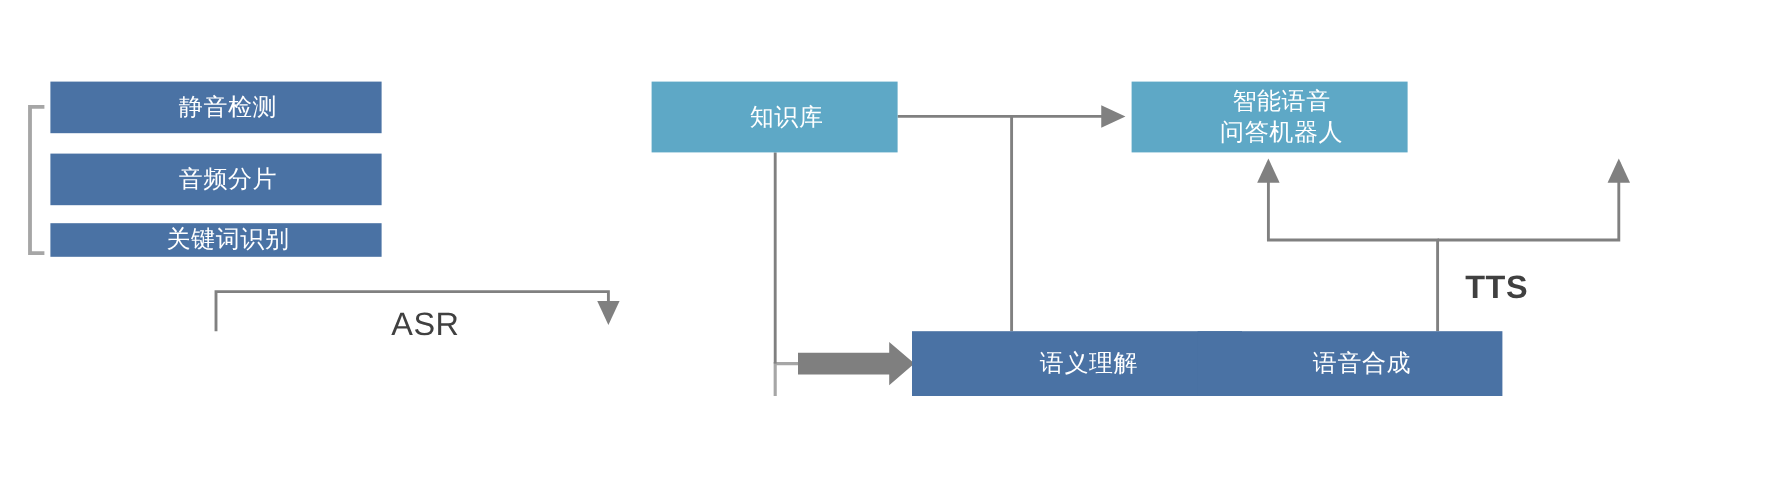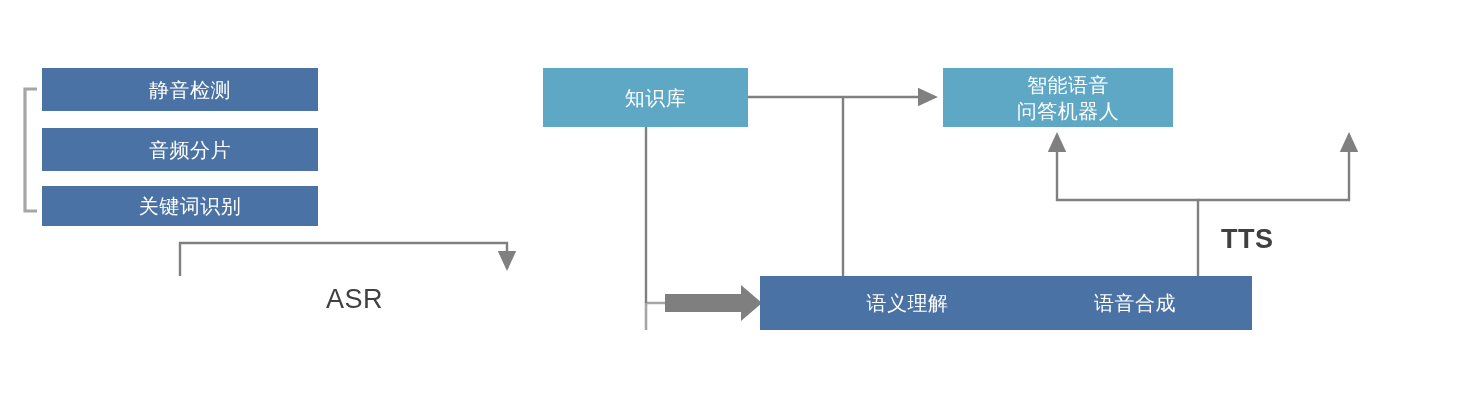--- a/index.html
+++ b/index.html
@@ -97,21 +97,21 @@
   </svg>
 
   <div class="node dark" style="left:42px; top:68px; width:276px; height:43px;">
     <span class="node-label">静音检测</span>
   </div>
 
   <div class="node dark" style="left:42px; top:128px; width:276px; height:43px;">
     <span class="node-label">音频分片</span>
   </div>
 
-  <div class="node dark" style="left:42px; top:186px; width:276px; height:40px;">
+  <div class="node dark" style="left:42px; top:186px; width:276px; height:28px;">
     <span class="node-label">关键词识别</span>
   </div>
 
 
 
   <div class="node light" style="left:543px; top:68px; width:205px; height:59px;">
     <span class="node-label">知识库</span>
   </div>
 
   <div class="node dark" style="left:760px; top:276px; width:275px; height:54px;">
@@ -121,17 +121,17 @@
   <div class="node light" style="left:943px; top:68px; width:230px; height:59px;">
     <span class="node-label">智能语音
 问答机器人</span>
   </div>
 
   <div class="node dark" style="left:998px; top:276px; width:254px; height:54px;text-align:right;">
     <span class="node-label">语音合成</span>
   </div>
 
 
-  <div class="edge-label" style="left:326px; top:255px;margin-top:29px;">ASR</div>
+  <div class="edge-label" style="left:326px; top:255px;">ASR</div>
 
   <div class="edge-label" style="left:1221px; top:224px;font-weight:bold;">TTS</div>
 
 </div>
 
 </body></html>

